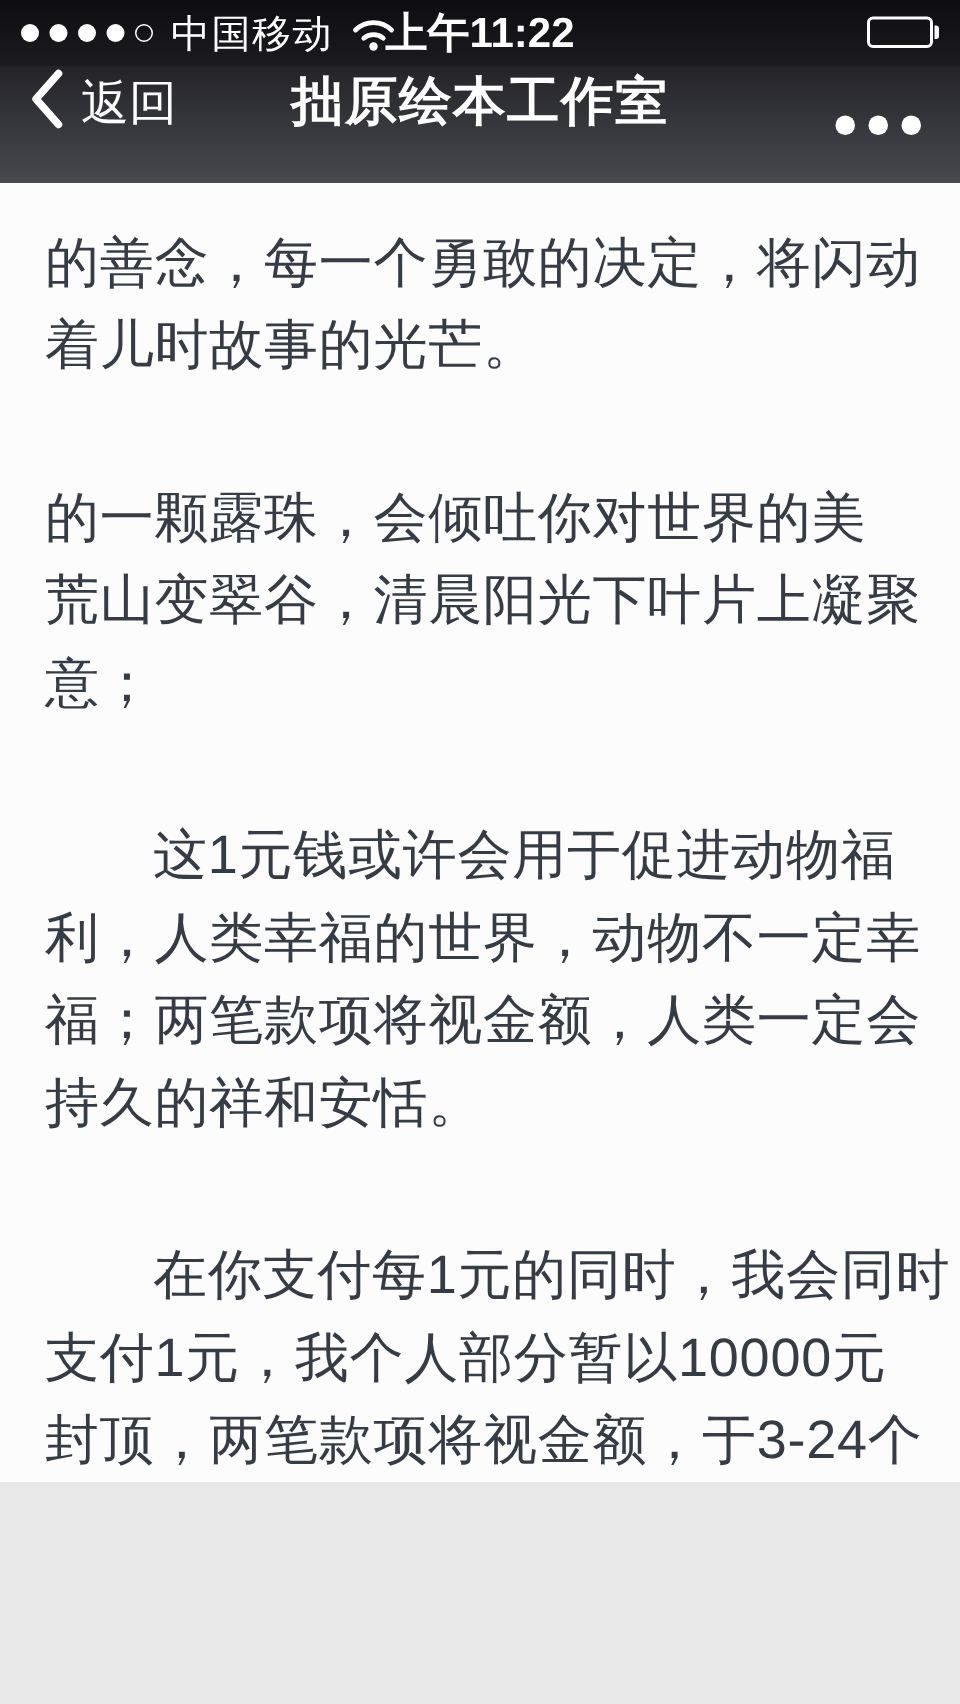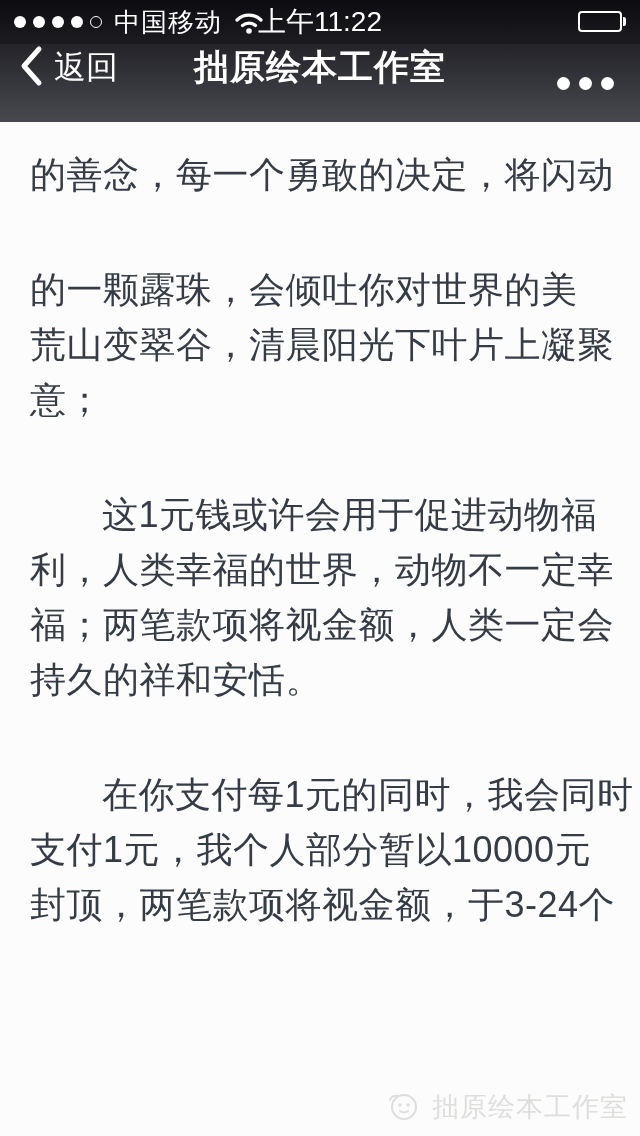--- a/index.html
+++ b/index.html
@@ -1,35 +1,35 @@
 <!DOCTYPE html>
 <html><head>
 <meta charset="utf-8">
 <style>
   html,body{margin:0;padding:0;background:#e9e9e9;}
   .screen{
-    position:relative;width:640px;height:1136px;margin:0 auto;
+    position:relative;width:640px;height:988px;margin:0 auto;
     background:#fcfcfd;overflow:hidden;
     font-family:"Liberation Sans","DejaVu Sans",sans-serif;
   }
   
   .statusbar{
     position:absolute;top:0;left:0;width:640px;height:44px;
     background:linear-gradient(180deg,#0d0d11 0%,#1b1b20 100%);
     display:flex;align-items:center;color:#ffffff;
   }
   .signal-dots{display:flex;align-items:center;gap:7px;margin-left:14px;}
   .signal-dots .dot{width:12px;height:12px;border-radius:50%;}
   .signal-dots .dot.filled{background:#ffffff;}
   .signal-dots .dot.empty{border:1.5px solid #ffffff;box-sizing:border-box;background:transparent;}
   .carrier{font-size:26px;margin-left:12px;letter-spacing:1px;}
   .wifi{margin-left:10px;display:flex;align-items:center;}
   .sb-time{
     position:absolute;left:0;right:0;text-align:center;
-    font-size:28px;font-weight:normal;letter-spacing:0;
+    font-size:28px;font-weight:bold;letter-spacing:0;
   }
   .battery{position:absolute;right:14px;top:11px;display:flex;align-items:center;}
   .battery-body{
     width:44px;height:21px;border:2px solid #ffffff;border-radius:4px;
     box-sizing:border-box;padding:2px;
   }
   .battery-fill{height:100%;background:#ffffff;border-radius:1px;width:60%;}
   .battery-cap{width:3px;height:9px;background:#ffffff;border-radius:0 2px 2px 0;margin-left:1px;}
   
   .navbar{
@@ -108,20 +108,21 @@
       <span class="mdot"></span>
       <span class="mdot"></span>
       <span class="mdot"></span>
     </div>
   </div>
 
   <div class="article">
 
     <div class="para">
       <div class="line">的善念，每一个勇敢的决定，将闪动</div>
+      <div class="line">着儿时故事的光芒。</div>
     </div>
 
     <div class="para">
       <div class="line">的一颗露珠，会倾吐你对世界的美</div>
       <div class="line">荒山变翠谷，清晨阳光下叶片上凝聚</div>
       <div class="line">意；</div>
     </div>
 
     <div class="para">
       <div class="line indent">这1元钱或许会用于促进动物福</div>

